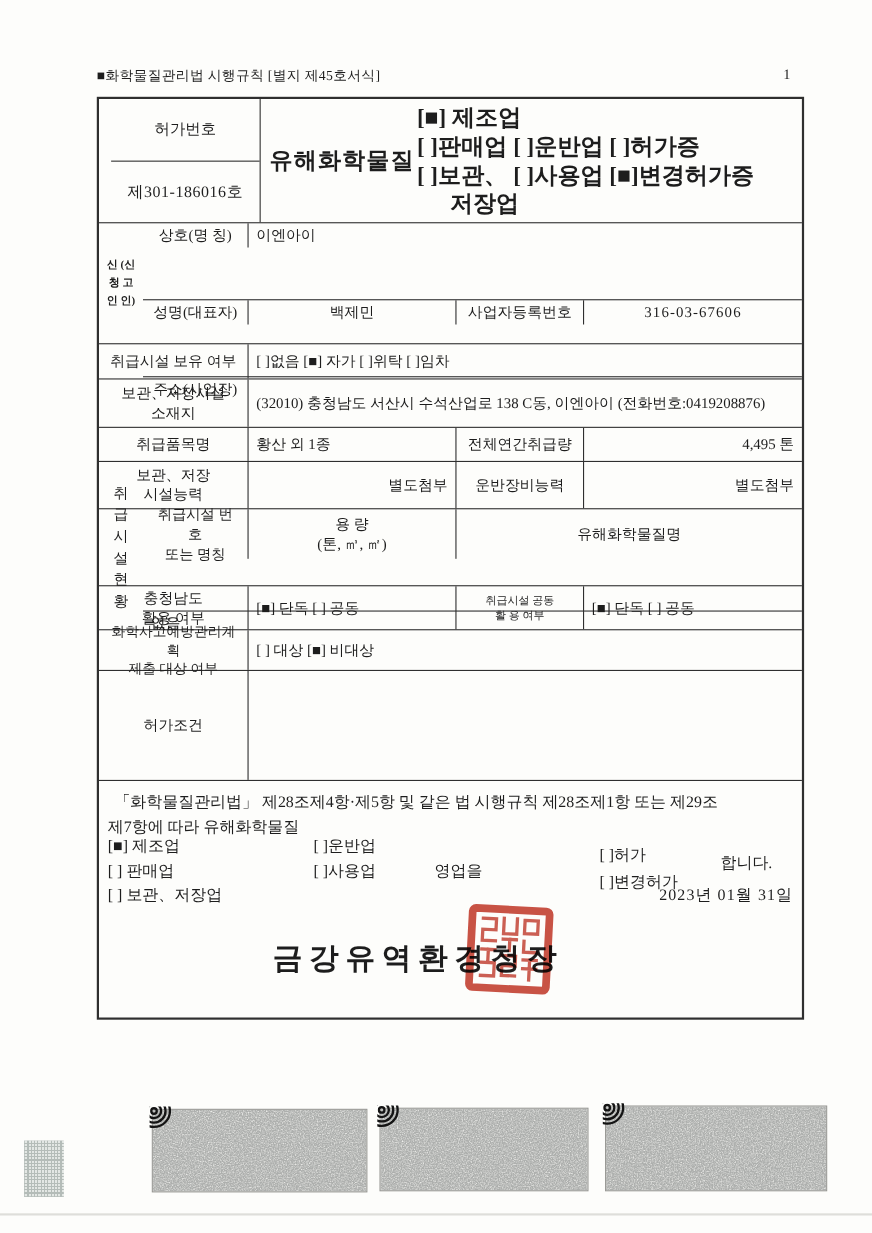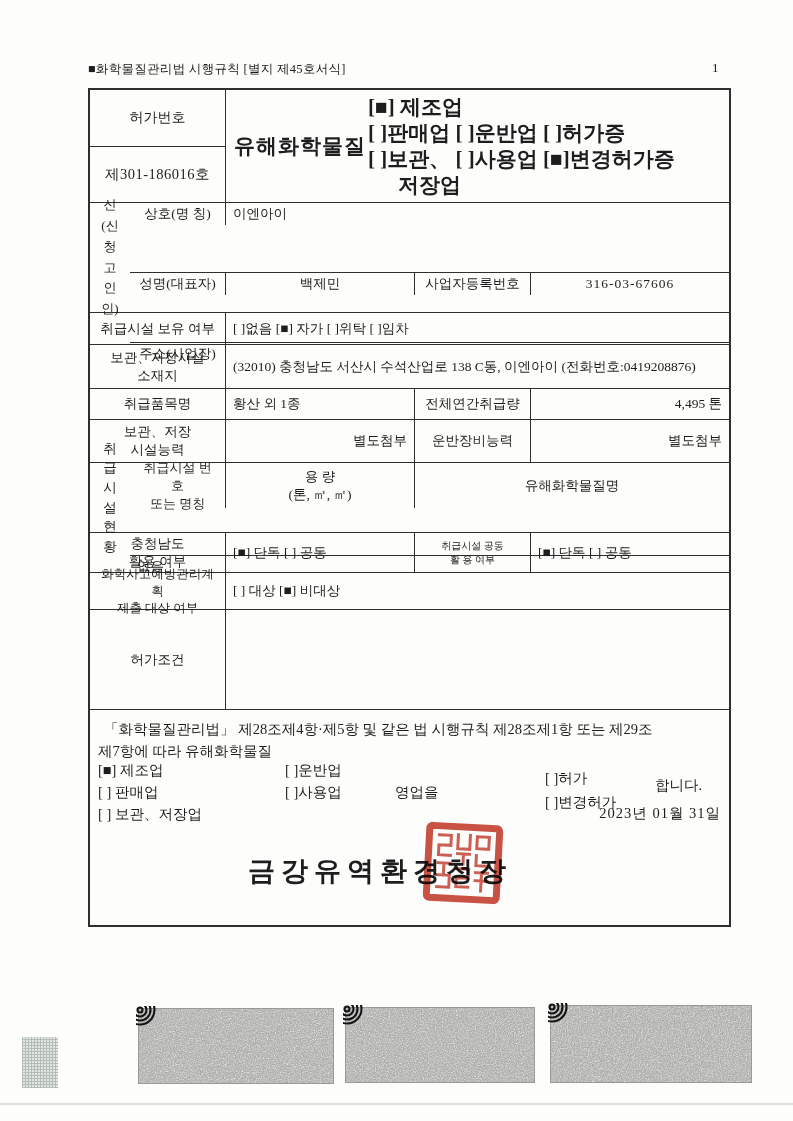--- a/index.html
+++ b/index.html
@@ -2,21 +2,21 @@
 <html><head>
 <meta charset="utf-8">
 <style>
   html,body{margin:0;padding:0;background:#e9e9e7;}
   .page{position:relative;width:793px;height:1121px;background:#fdfdfb;overflow:hidden;
         font-family:"Liberation Serif","DejaVu Serif",serif;color:#1d1d1d;}
   .topline{position:absolute;top:61px;left:88px;font-size:12.5px;letter-spacing:.3px;}
   .pagenum{position:absolute;top:60px;left:712px;font-size:13px;}
   .doc-table{position:absolute;top:88px;left:88px;width:643px;border:2px solid #2f2f2f;box-sizing:border-box;background:#fdfdfb;font-size:13.5px;}
   .r{display:flex;border-top:1.5px solid #2f2f2f;box-sizing:border-box;}
-  .r.first{border-top:none;}
+  .r.first{border-top:none;padding-left:11px;}
   .c{border-left:1.5px solid #2f2f2f;box-sizing:border-box;display:flex;align-items:center;justify-content:center;padding:2px 7px;text-align:center;}
   .c.cf{border-left:none;}
   .left{justify-content:flex-start;text-align:left;}
   .right{justify-content:flex-end;text-align:right;}
   .pre{white-space:pre-line;}
   .w-label{width:135px;flex:none;}
   .w-n{width:40px;flex:none;}
   .w-sub{width:95px;flex:none;}
   .w-v1{width:189px;flex:none;}
   .w-l2{width:116px;flex:none;}
@@ -69,21 +69,21 @@
         <div class="title-lines">
           <div>[■] 제조업</div>
           <div>[ ]판매업  [ ]운반업  [ ]허가증</div>
           <div>[ ]보관、 [ ]사용업  [■]변경허가증</div>
           <div class="tl4">저장업</div>
         </div>
       </div>
     </div>
 
     <div class="r" style="height:110px;">
-      <div class="c cf w-n pre" style="font-size:13px;line-height:1.6;">신 (신
+      <div class="c cf w-n pre" style="font-size:10px;line-height:1.6;font-weight:bold;">신 (신
 청 고
 인 인)</div>
       <div class="stack">
         <div class="subr first" style="height:32px;">
           <div class="c cf w-sub">상호(명 칭)</div>
           <div class="c grow left">이엔아이</div>
         </div>
         <div class="subr" style="height:32px;">
           <div class="c cf w-sub">성명(대표자)</div>
           <div class="c w-v1">백제민</div>

